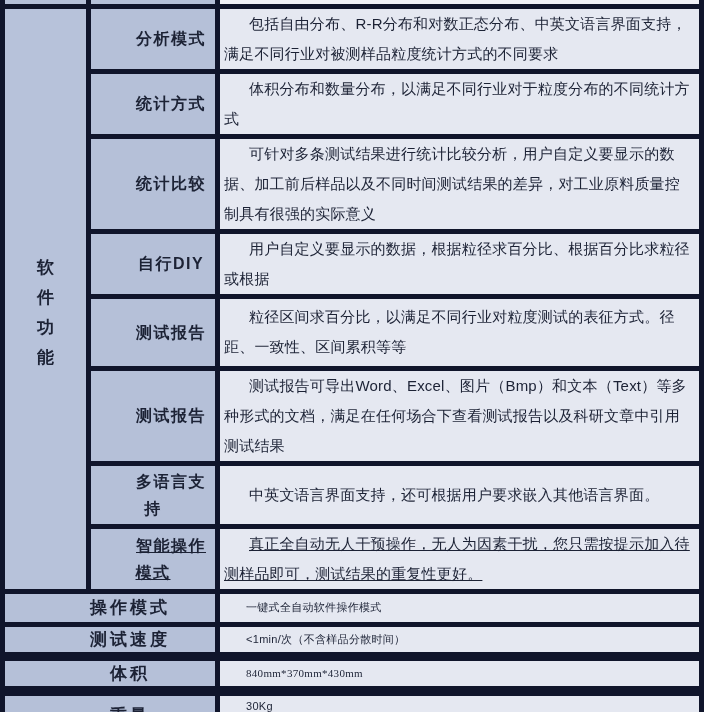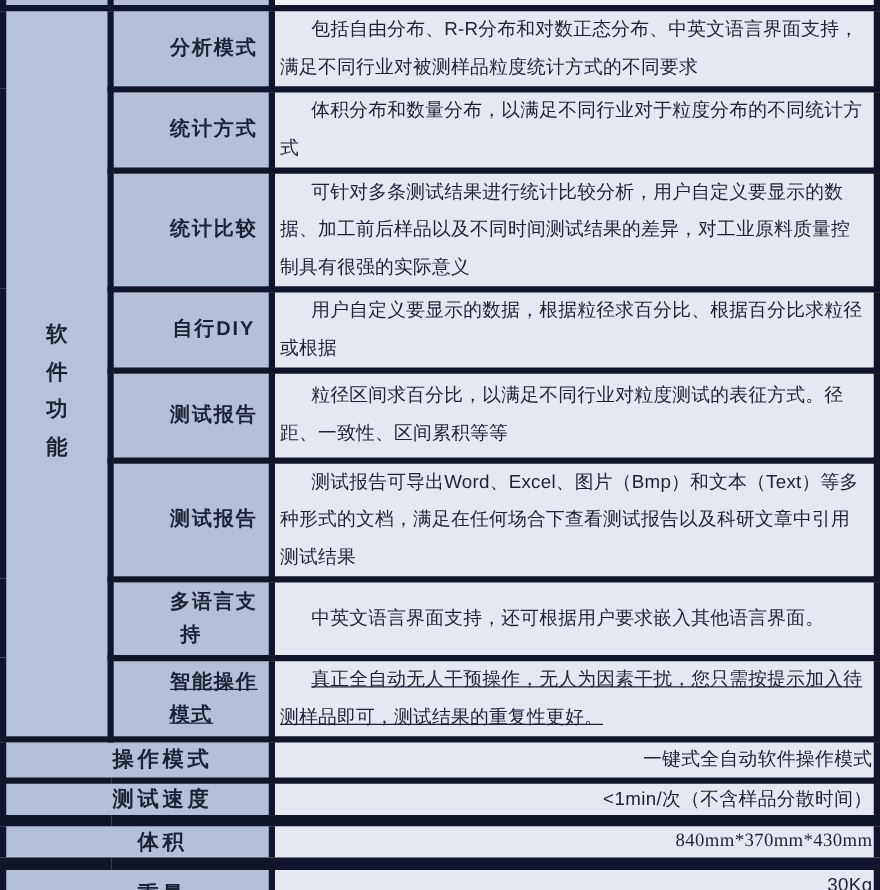--- a/index.html
+++ b/index.html
@@ -77,22 +77,22 @@
     vertical-align:middle;
     text-align:center;
     font-weight:bold;
     font-size:17px;
     letter-spacing:3px;
     text-indent:40px;
   }
   td.bcontent{
     background:var(--content_bg);
     vertical-align:middle;
-    text-align:right;
-    font-size:15px;
+    text-align:left;
+    font-size:11px;
     letter-spacing:0.3px;
     text-indent:25px;
   }
   
   tr.r1{height:53px;}
   tr.r2{height:29px;}
   tr.r3{height:94px;}
   tr.r4{height:57px;}
   tr.r5{height:72px;}
   tr.r6{height:70px;}

